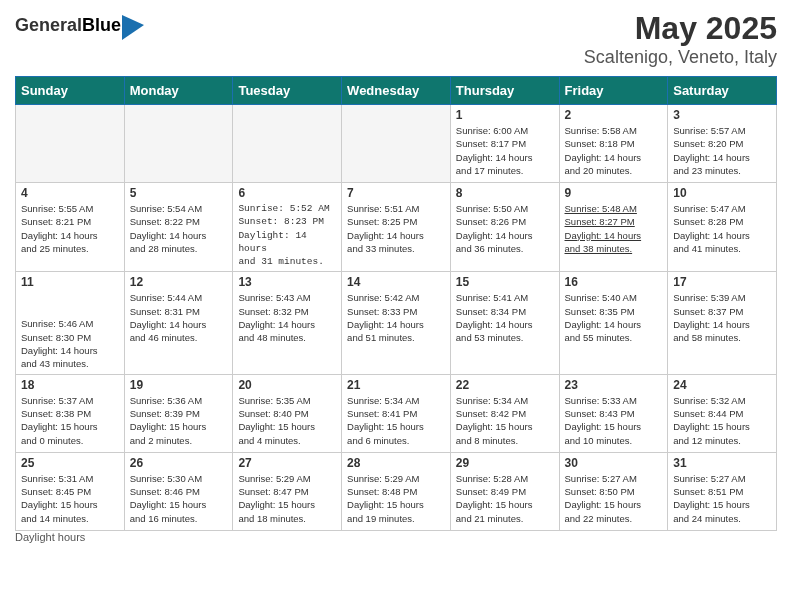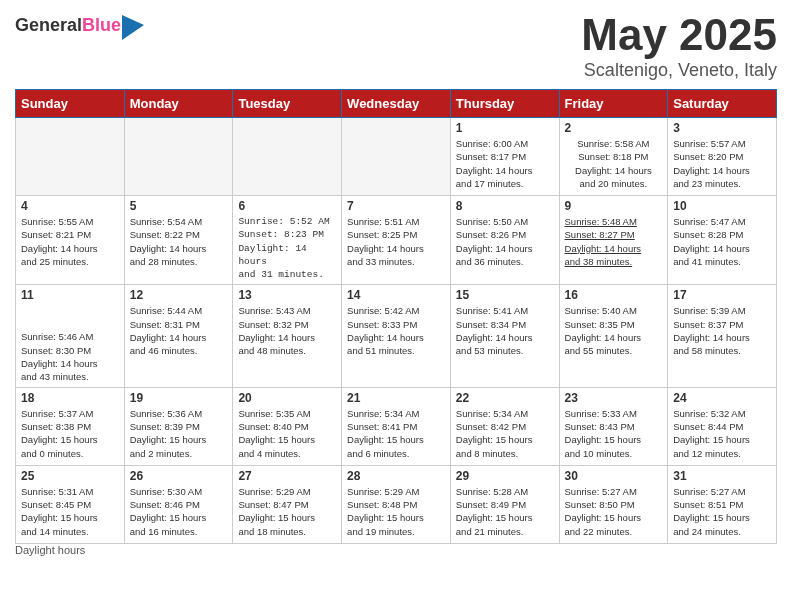--- a/index.html
+++ b/index.html
@@ -26,35 +26,35 @@
     }
     .logo-text {
       display: flex;
       flex-direction: column;
       line-height: 1;
     }
     .title-section {
       text-align: right;
     }
     .month-title {
-      font-size: 44px;
+      font-size: 32px;
       font-weight: bold;
       color: #333;
     }
     .location {
       font-size: 18px;
       color: #555;
     }
     table {
       width: 100%;
       border-collapse: collapse;
       table-layout: fixed;
     }
     th {
-      background-color: #b91c1c;
+      background-color: #0f766e;
       color: white;
       text-align: left;
       padding: 6px 5px;
       font-size: 13px;
       font-weight: bold;
       border: 1px solid #1a6faf;
     }
     td {
       border: 1px solid #ccc;
       vertical-align: top;
@@ -86,21 +86,21 @@
     }
   </style>
 </head>
 <body>
 
 <div class="container">
   <div class="header">
     <div class="logo">
       <span class="logo-text">
         <span>
-          <span style="color:#333;font-size:18px;font-weight:bold;">General</span><span style="color:#ec4899;font-size:18px;font-weight:bold;">Blue</span>
+          <span style="color:#333;font-size:18px;font-weight:bold;">General</span><span style="color:#000000;font-size:18px;font-weight:bold;">Blue</span>
         </span>
       </span>
 
       <svg width="22" height="30" viewBox="0 0 22 30" style="margin-left:1px;">
         <polygon points="0,5 22,15 0,30" fill="#1a6faf"></polygon>
       </svg>
     </div>
     <div class="title-section">
       <div class="month-title">May 2025</div>
       <div class="location">Scaltenigo, Veneto, Italy</div>
@@ -128,21 +128,21 @@
           <td class="empty"></td>
           <td>
             <span class="day-num">1</span>
             <div class="day-info" style="white-space: pre-line;">Sunrise: 6:00 AM
 Sunset: 8:17 PM
 Daylight: 14 hours
 and 17 minutes.</div>
           </td>
           <td>
             <span class="day-num">2</span>
-            <div class="day-info" style="white-space: pre-line; text-align: center;">Sunrise: 5:58 AM
+            <div class="day-info" style="white-space: pre-line;">Sunrise: 5:58 AM
 Sunset: 8:18 PM
 Daylight: 14 hours
 and 20 minutes.</div>
           </td>
           <td>
             <span class="day-num">3</span>
             <div class="day-info" style="white-space: pre-line;">Sunrise: 5:57 AM
 Sunset: 8:20 PM
 Daylight: 14 hours
 and 23 minutes.</div>

